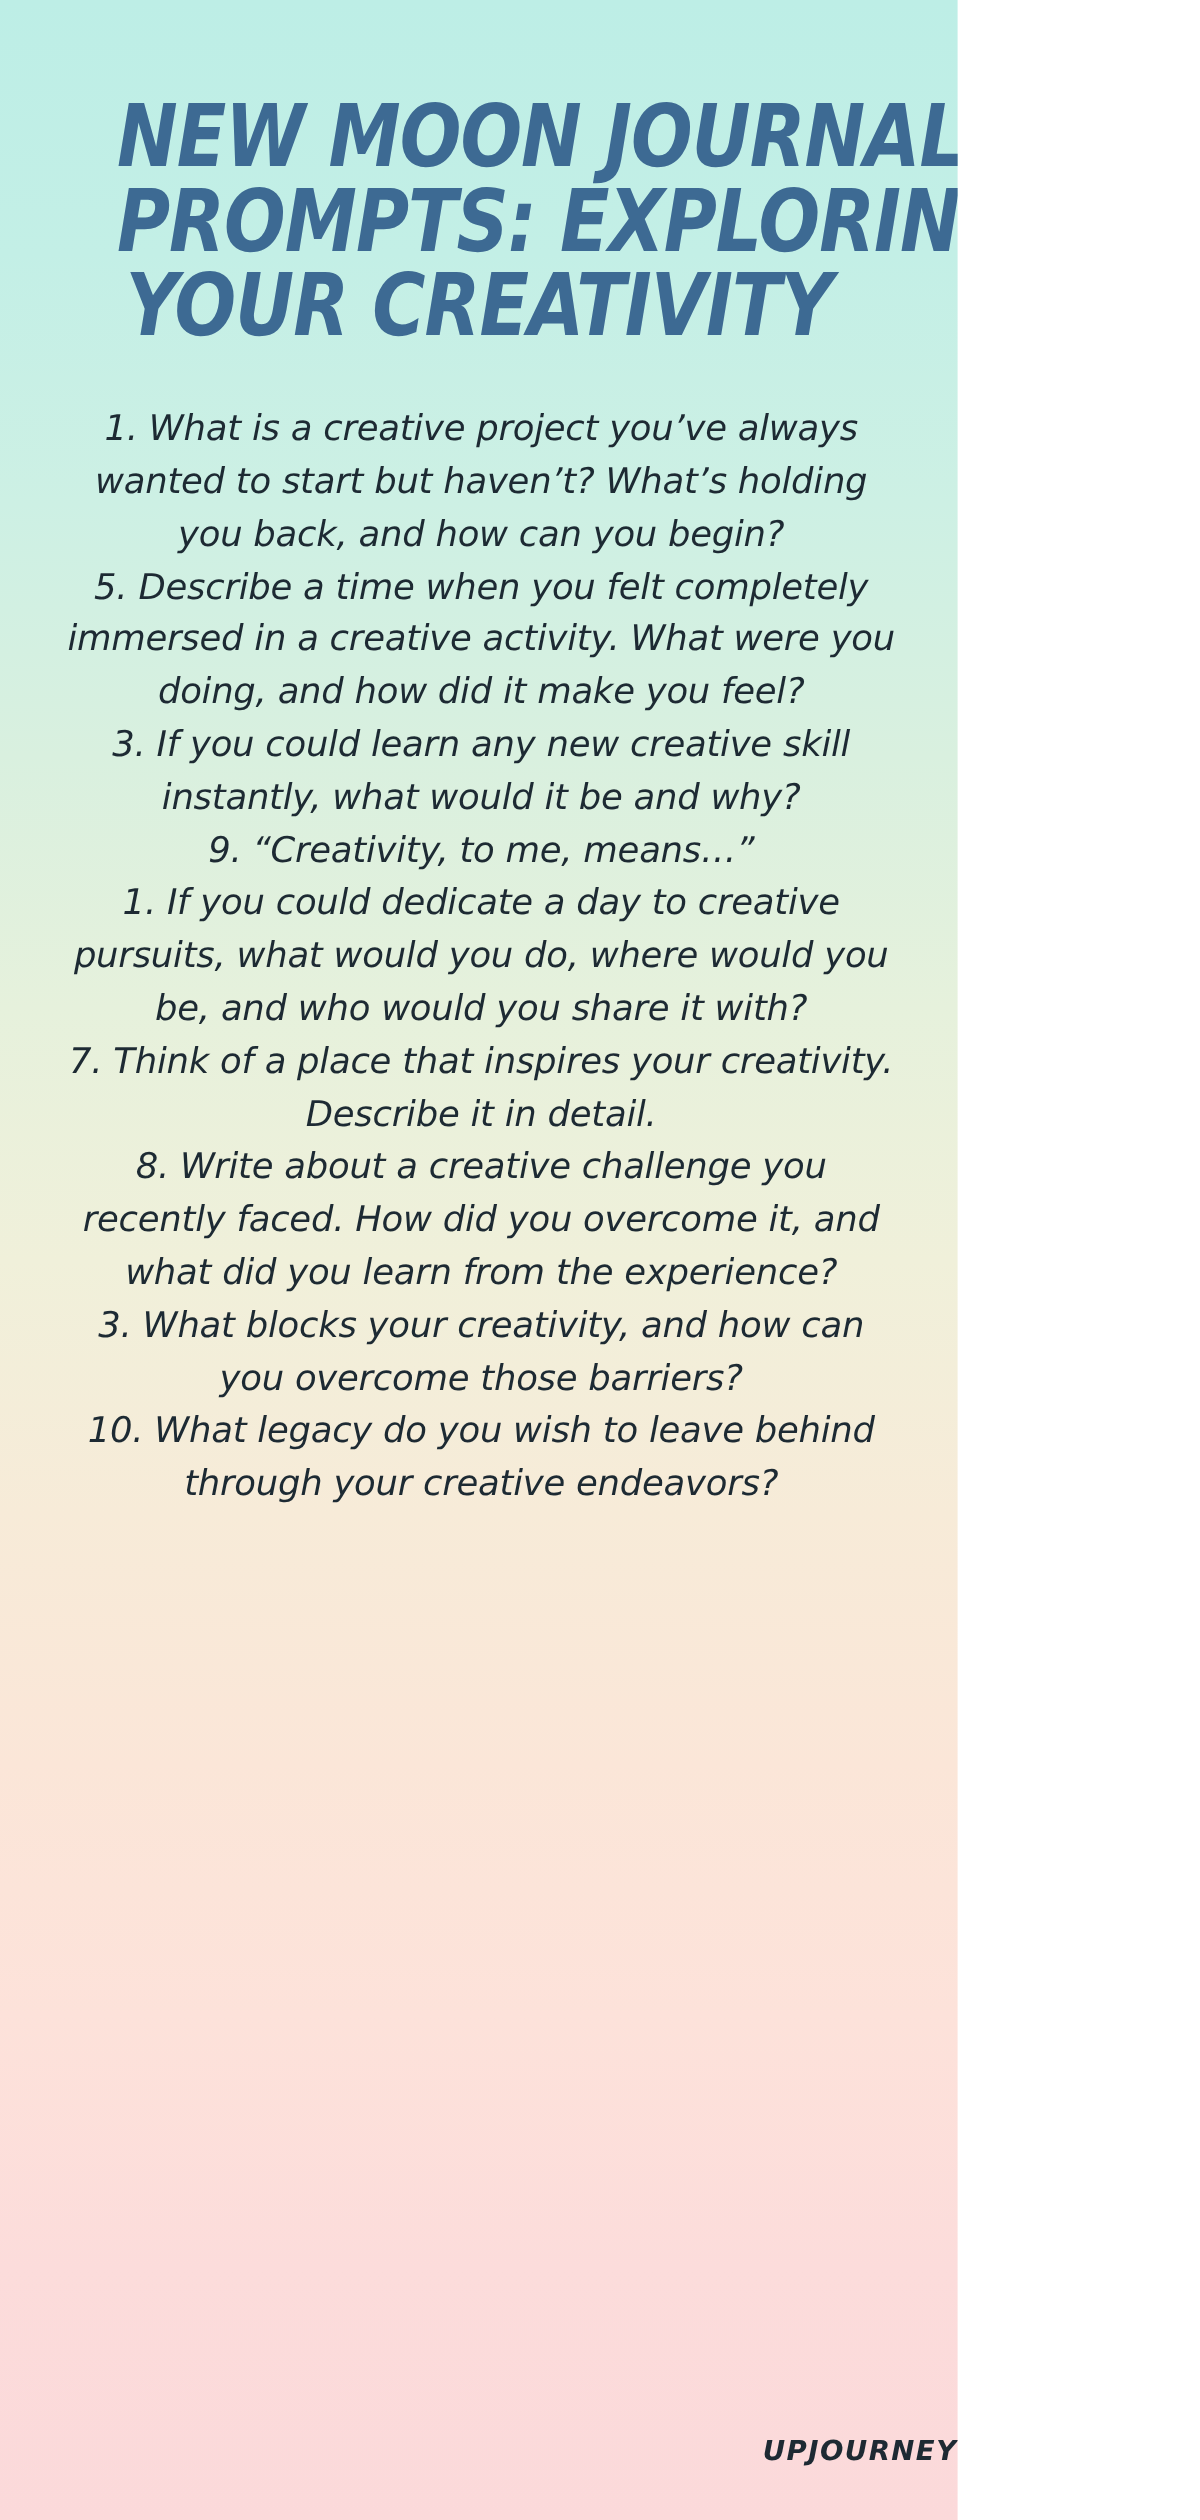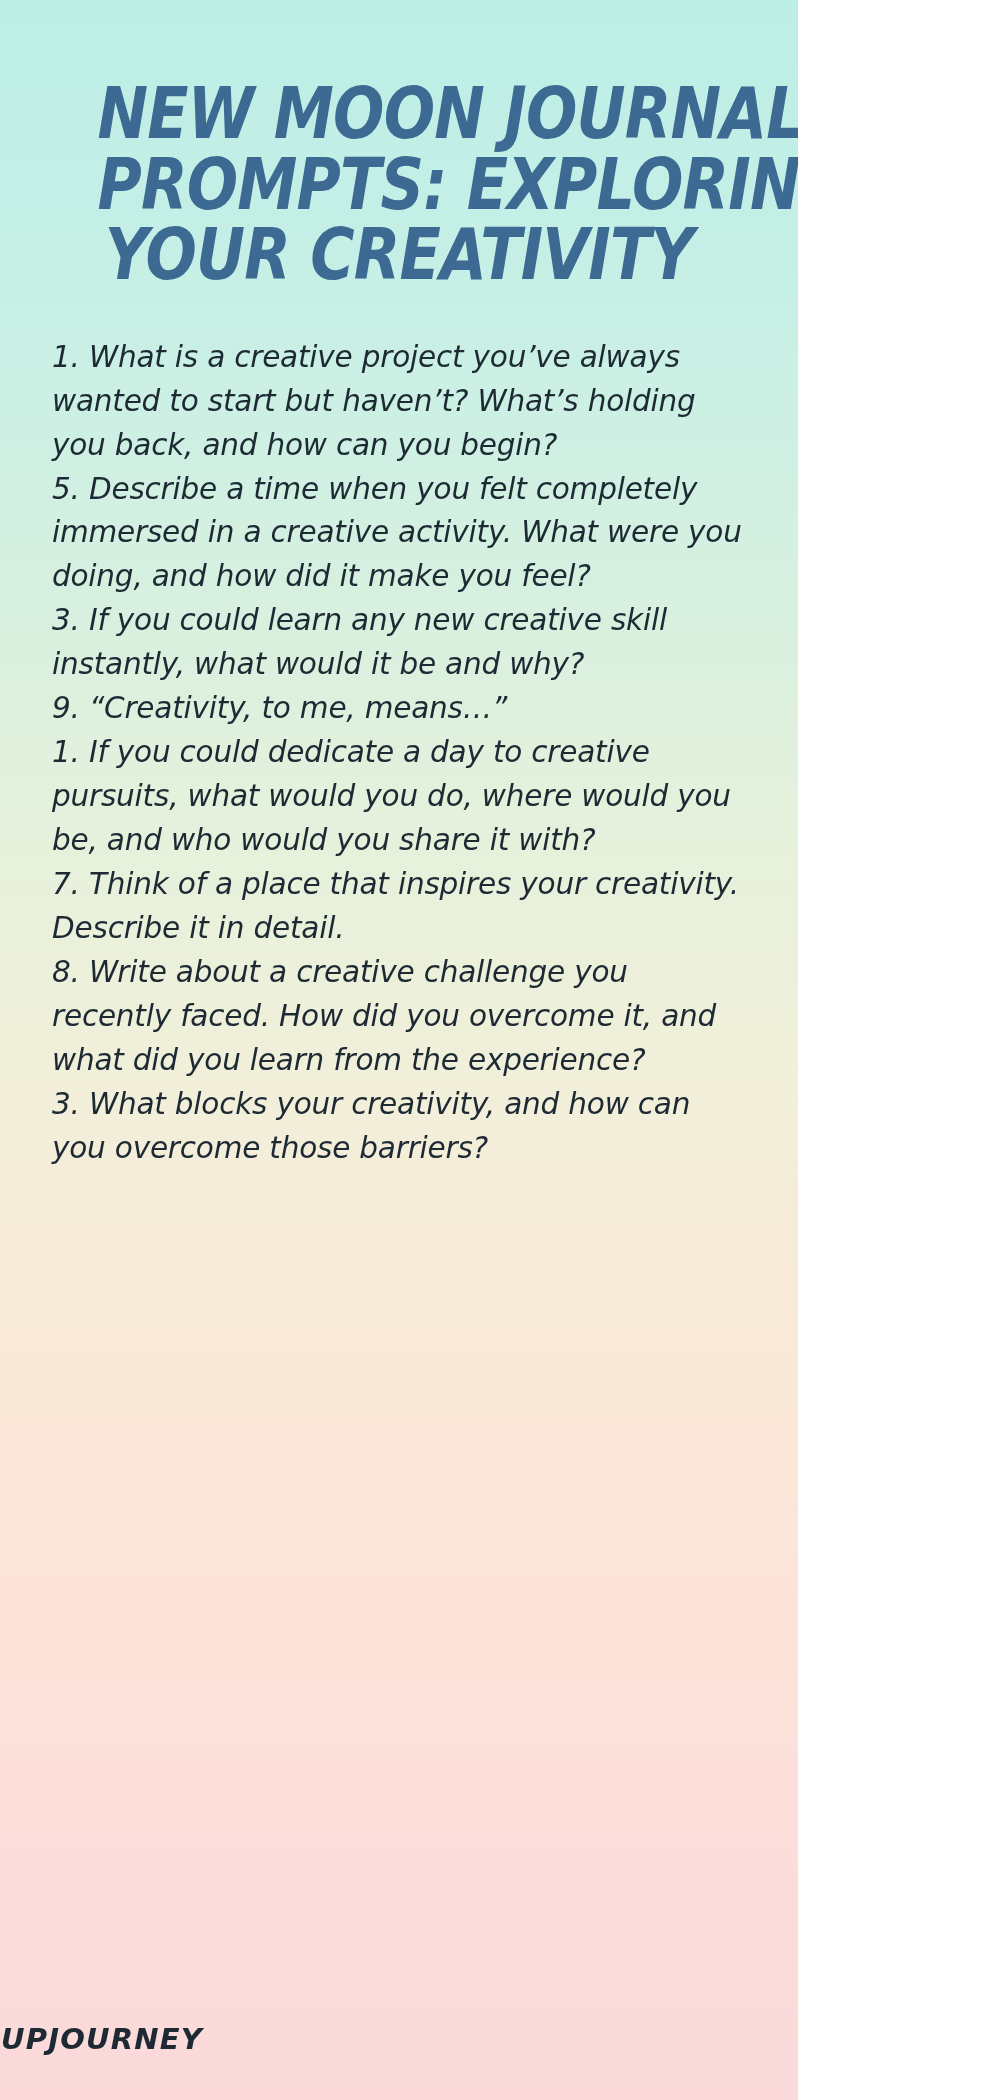--- a/index.html
+++ b/index.html
@@ -58,33 +58,33 @@
     margin-top: 46px;
     padding-left: 12px;
     padding-right: 8px;
   }
   .prompt {
     color: #1d2a33;
     font-family: "DejaVu Sans", sans-serif;
     font-size: 29.5px;
     line-height: 1.49;
     letter-spacing: -0.2px;
-    text-align: left;
+    text-align: center;
     margin: 0;
   }
   .brand {
     position: absolute;
-    left: 1px;
+    left: 12px;
     right: 0;
     bottom: 44px;
-    text-align: left;
+    text-align: right;
     color: #1d2a33;
     font-family: "DejaVu Sans", sans-serif;
     font-weight: bold;
-    font-size: 29px;
+    font-size: 23px;
     letter-spacing: 1.2px;
   }
 </style>
 </head>
 <body>
 
 <div class="poster">
 
   <h1 class="title">
     <span class="line">NEW MOON JOURNAL</span>
@@ -94,17 +94,18 @@
 
   <ul class="prompts">
     <li class="prompt">1. What is a creative project you’ve always wanted to start but haven’t? What’s holding you back, and how can you begin?</li>
     <li class="prompt">5. Describe a time when you felt completely immersed in a creative activity. What were you doing, and how did it make you feel?</li>
     <li class="prompt">3. If you could learn any new creative skill instantly, what would it be and why?</li>
     <li class="prompt">9. “Creativity, to me, means…”</li>
     <li class="prompt">1. If you could dedicate a day to creative pursuits, what would you do, where would you be, and who would you share it with?</li>
     <li class="prompt">7. Think of a place that inspires your creativity. Describe it in detail.</li>
     <li class="prompt">8. Write about a creative challenge you recently faced. How did you overcome it, and what did you learn from the experience?</li>
     <li class="prompt">3. What blocks your creativity, and how can you overcome those barriers?</li>
+    <li class="prompt">10. What legacy do you wish to leave behind through your creative endeavors?</li>
   </ul>
 
   <div class="brand">UPJOURNEY</div>
 
 </div>
 
 </body></html>

